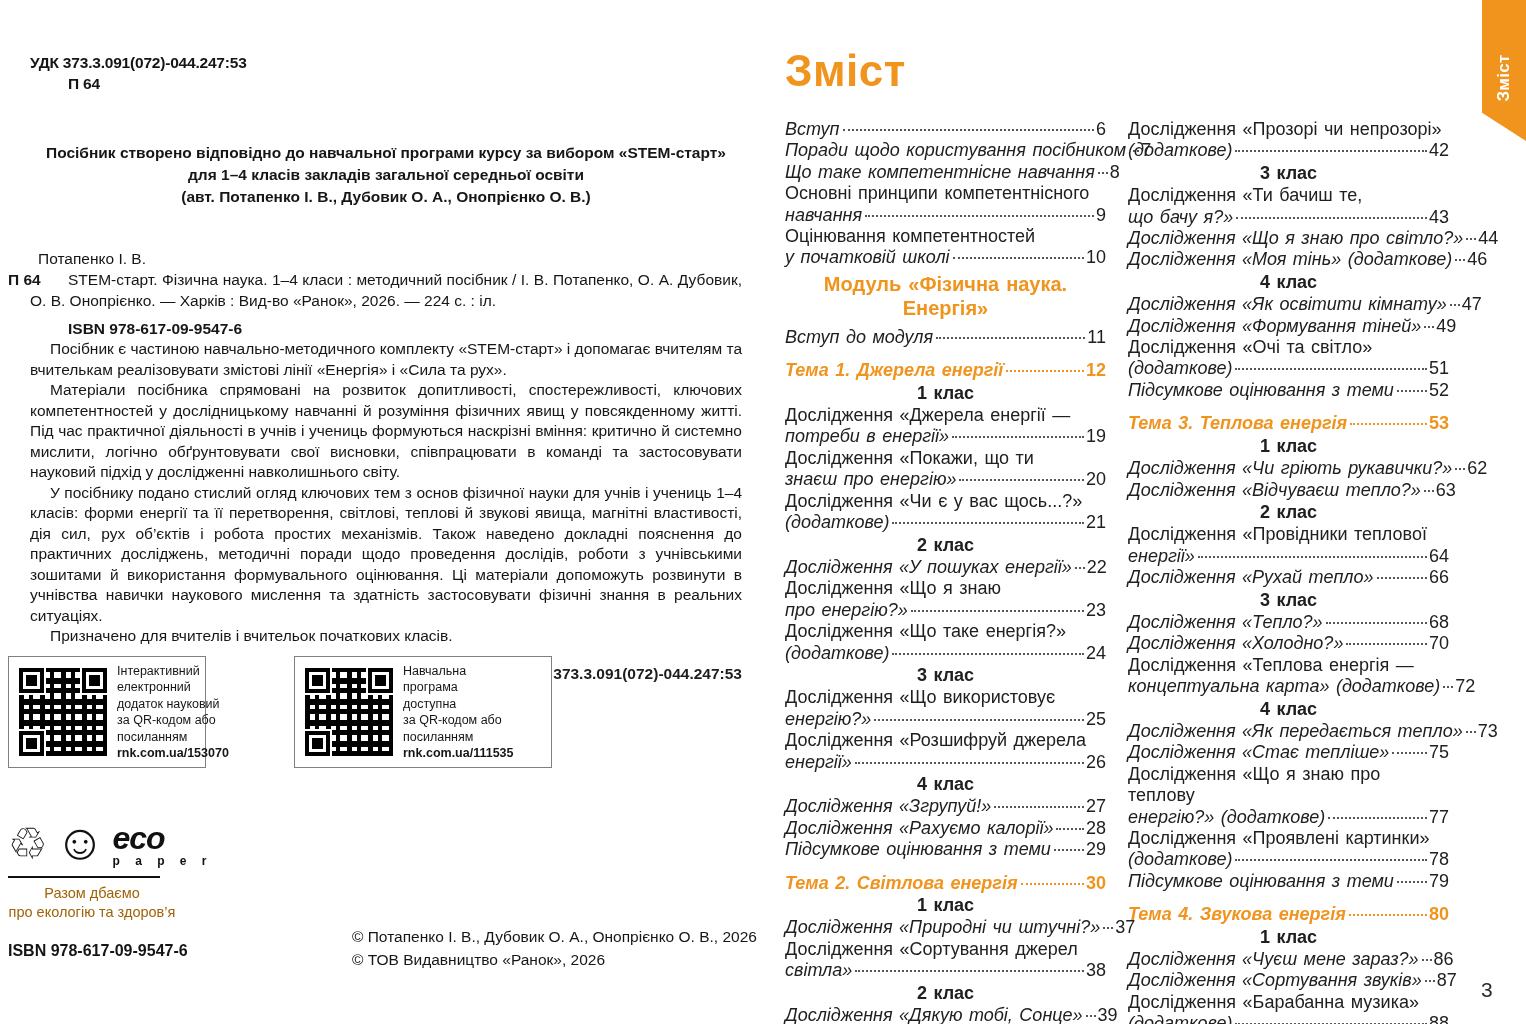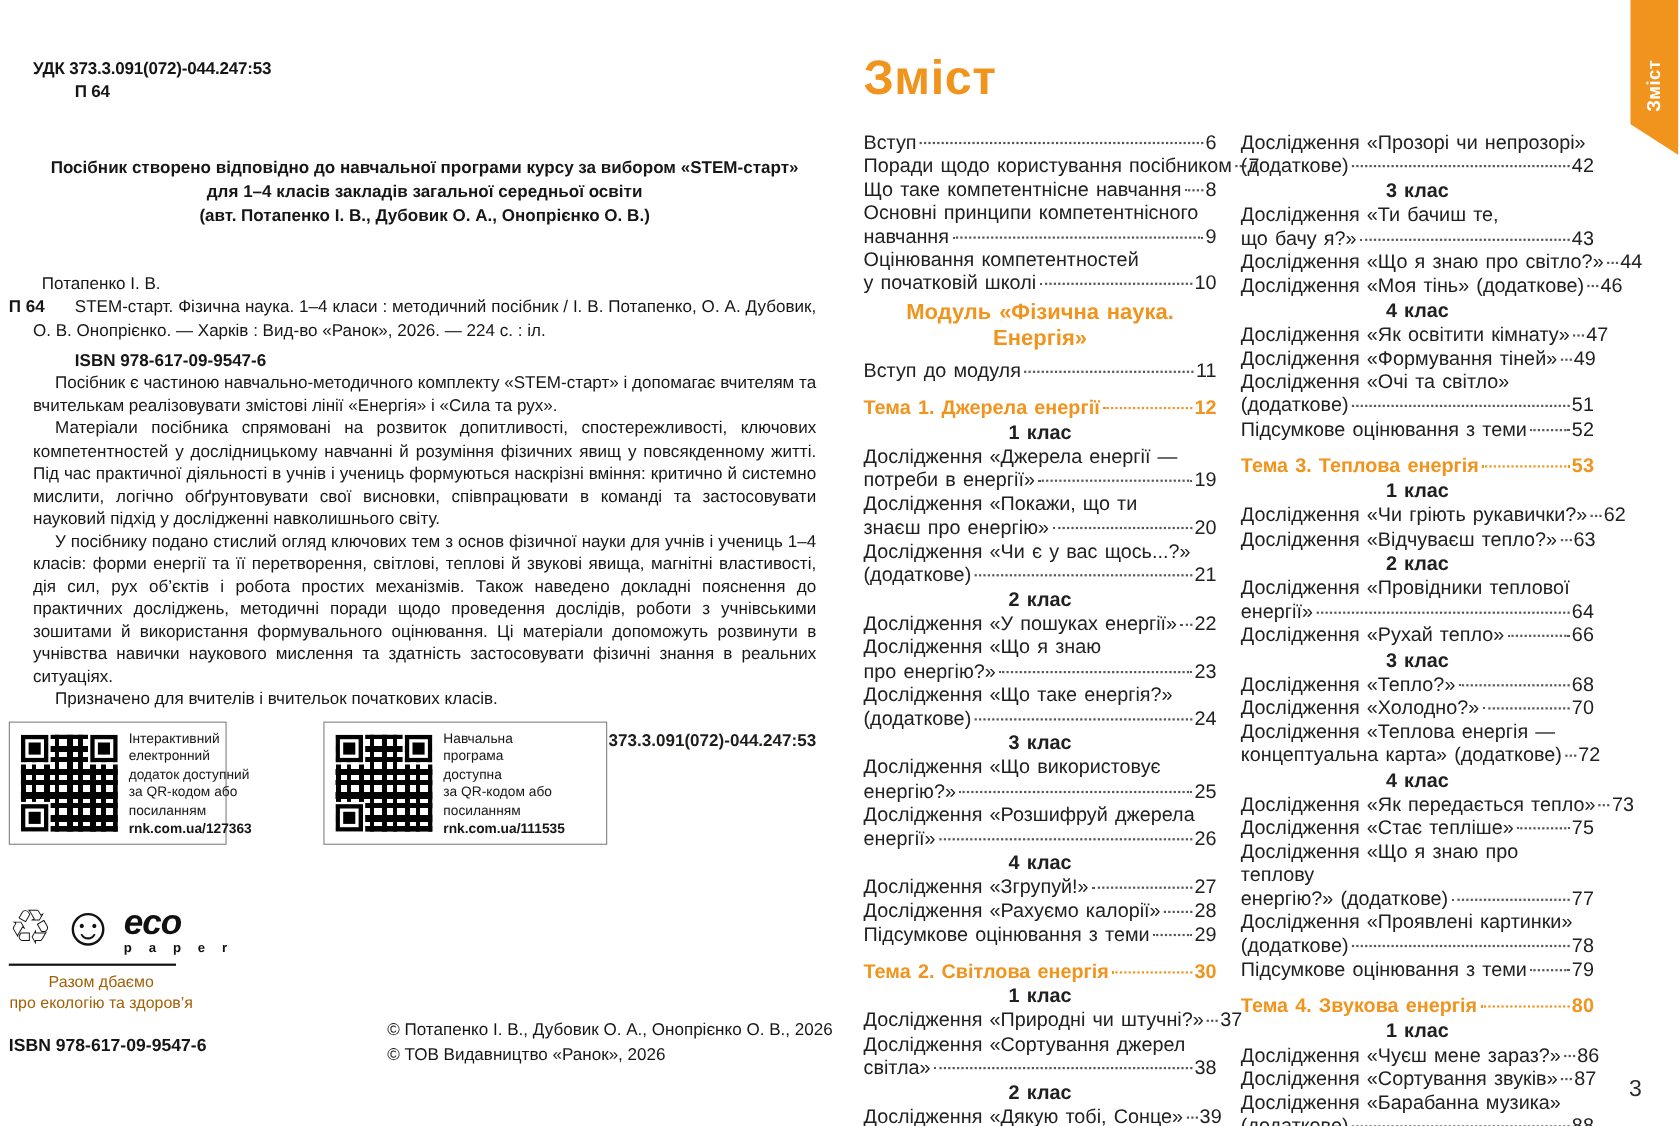--- a/index.html
+++ b/index.html
@@ -50,21 +50,21 @@
   .eco-caption{margin-top:6px;width:168px;text-align:center;font-size:14.5px;line-height:19px;color:#a16207;}
   .isbn-bottom{position:absolute;left:8px;top:942px;font-size:16px;font-weight:600;color:#151515;}
   .copyright{position:absolute;left:352px;top:925px;font-size:15.5px;line-height:23px;color:#161616;}
   
   .toc-title{position:absolute;left:785px;top:46px;font-size:44px;font-weight:700;color:var(--accent);letter-spacing:0.5px;}
   .toc-cols{position:absolute;left:785px;top:119px;width:664px;display:flex;gap:22px;}
   .toc-col{width:321px;font-size:18px;line-height:21.4px;color:#202020;word-spacing:1.5px;}
   .toc-entry{}
   .toc-entry .line{display:block;}
   .toc-row{display:flex;align-items:baseline;}
-  .toc-row .t{white-space:nowrap;}
+  .toc-row .t{white-space:nowrap;font-style:italic;}
   .leader{flex:1 1 auto;min-width:10px;margin:0 2px 0 3px;border-bottom:2px dotted #555;transform:translateY(-4px);}
   .pg{font-weight:400;}
   .toc-theme{color:var(--accent);font-weight:700;margin-top:12px;margin-bottom:1px;}
   .toc-theme .leader{border-bottom-color:var(--accent);}
   .toc-theme .pg{font-weight:700;}
   .toc-grade{text-align:center;font-weight:700;margin:1px 0;}
   .toc-module{color:var(--accent);font-weight:700;font-size:20px;line-height:24px;text-align:center;margin:3px 0 7px;}
   
   .corner-tab{position:absolute;right:0;top:0;width:44px;height:141px;background:var(--accent);
       clip-path:polygon(0 0,100% 0,100% 100%,0 80%);}
@@ -107,24 +107,24 @@
 <div class="qr-row" id="qr-row">
     <div class="qr-box b1">
       <div class="qr">
         <span class="qr-finder tl"></span>
         <span class="qr-finder tr"></span>
         <span class="qr-finder bl"></span>
       </div>
       <div class="qr-caption">
         <div>Інтерактивний</div>
         <div>електронний</div>
-        <div>додаток доступний</div>
+        <div>додаток науковий</div>
         <div>за QR-кодом або</div>
         <div>посиланням</div>
-        <div class="qr-link">rnk.com.ua/127363</div>
+        <div class="qr-link">rnk.com.ua/153070</div>
       </div>
     </div>
     <div class="qr-box b2">
       <div class="qr">
         <span class="qr-finder tl"></span>
         <span class="qr-finder tr"></span>
         <span class="qr-finder bl"></span>
       </div>
       <div class="qr-caption">
         <div>Навчальна</div>

